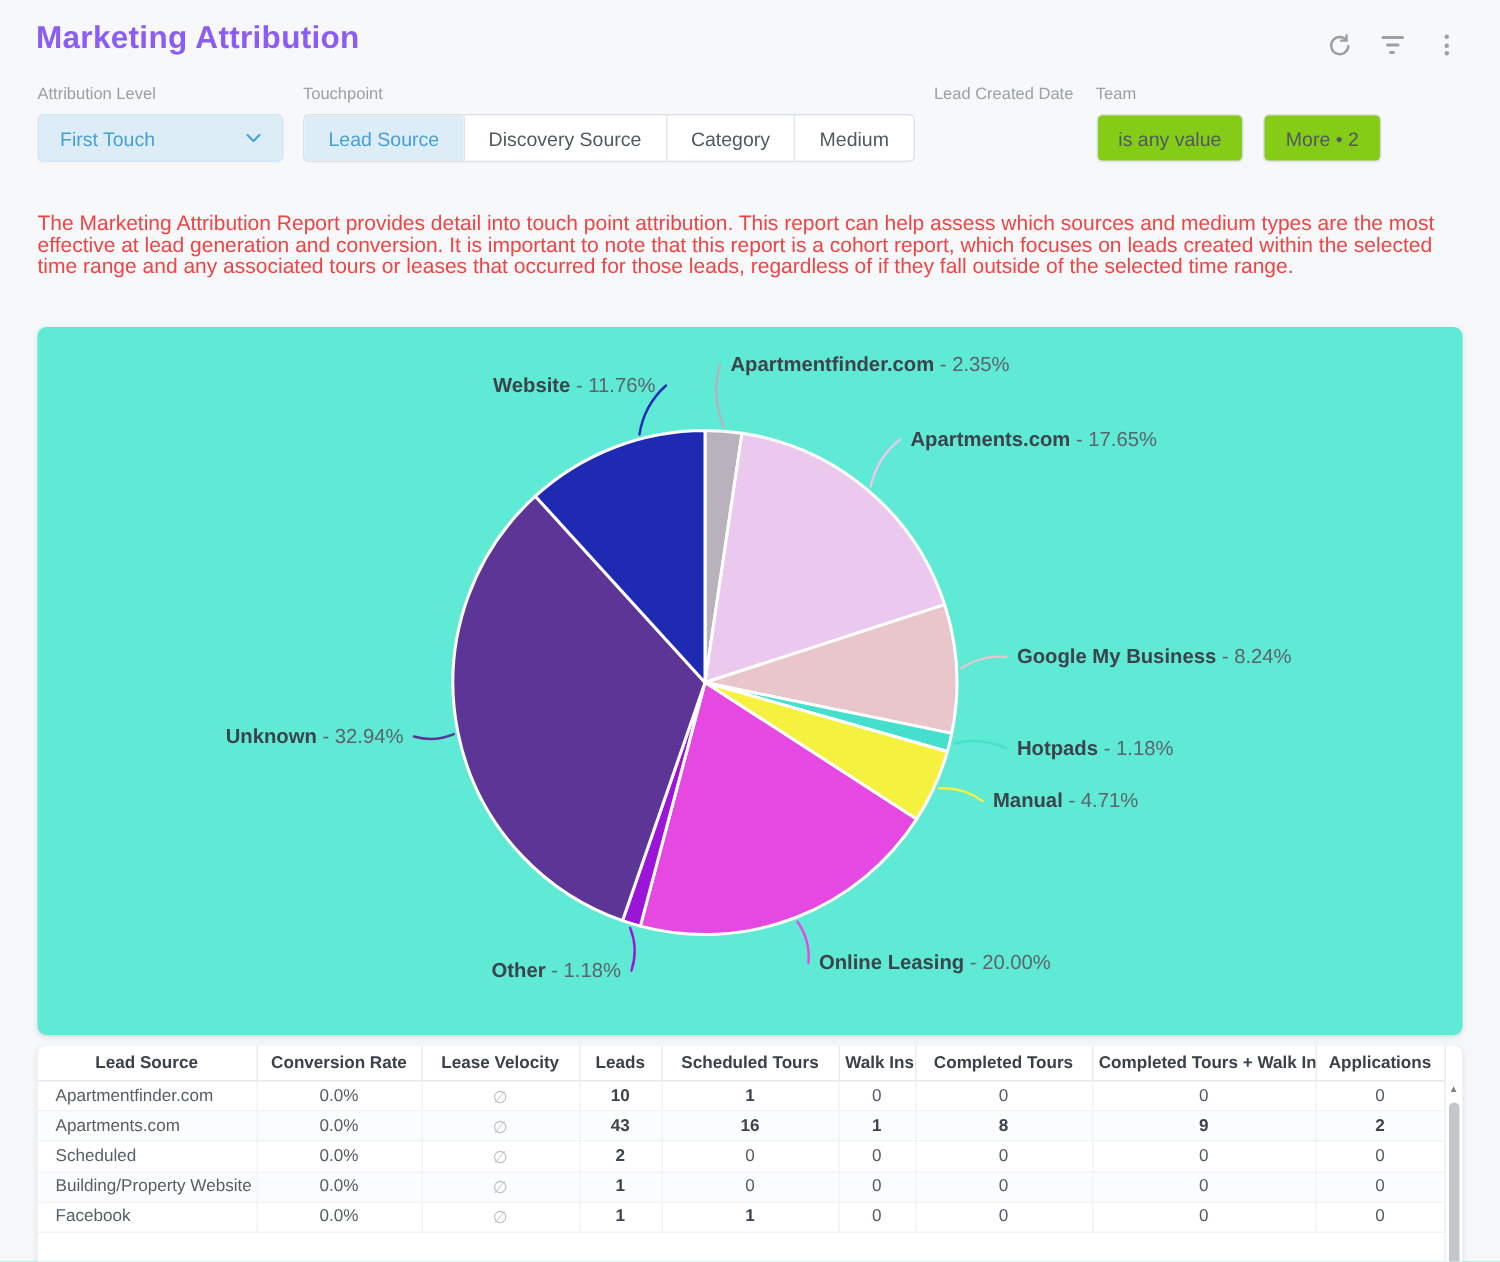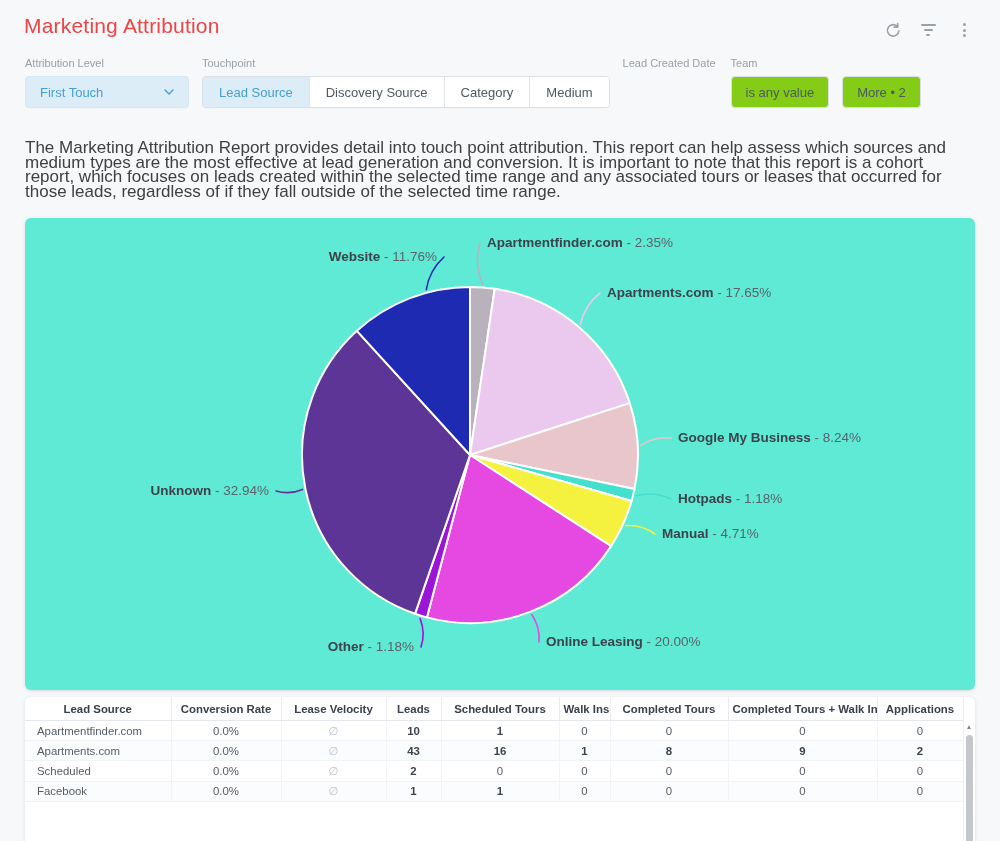--- a/index.html
+++ b/index.html
@@ -7,21 +7,21 @@
   body {
     background:#f7f8fa;
     font-family:"Liberation Sans", sans-serif;
     color:#4a525b;
     position:relative;
   }
   .page { position:relative; width:1000px; height:841px; }
 
   
   .hdr { position:absolute; top:14px; left:24px; right:26px; display:flex; justify-content:space-between; align-items:flex-start; }
-  .hdr h1 { font-size:21px; font-weight:400; color:#ef4444; letter-spacing:.2px; }
+  .hdr h1 { font-size:21px; font-weight:700; color:#8b5cf6; letter-spacing:.2px; }
   .hdr-icons { display:flex; gap:16px; margin-top:6px; align-items:center; }
   .icon-btn { background:none; border:none; color:#9aa0a7; cursor:pointer; width:20px; height:20px; display:flex; align-items:center; justify-content:center; padding:0; }
   .filter-lines { display:flex; flex-direction:column; gap:3px; align-items:center; }
   .filter-lines span { display:block; height:2px; border-radius:1px; background:currentColor; }
   .filter-lines span:nth-child(1){ width:15px; }
   .filter-lines span:nth-child(2){ width:9px; }
   .filter-lines span:nth-child(3){ width:4px; }
   .kebab { display:flex; flex-direction:column; gap:2.5px; align-items:center; }
   .kebab i { width:3px; height:3px; border-radius:50%; background:currentColor; }
 
@@ -36,21 +36,21 @@
   .chip, .select {
     height:32px; background:#84cc16; border:1px solid #dce0e5; border-radius:4px;
     font-family:inherit; font-size:13px; color:#4f5963; padding:0 14px; cursor:pointer;
     display:inline-flex; align-items:center; white-space:nowrap; box-shadow:0 1px 1px rgba(0,0,0,.02);
   }
   .blue { background:#dcedf8; border-color:#d3e7f4; color:#459fd6; }
   .select { width:164px; justify-content:space-between; }
   .select svg { flex:none; margin-left:10px; }
 
   
-  .desc { position:absolute; top:141px; left:25px; width:950px; font-size:17px; line-height:14.6px; color:#404040; }
+  .desc { position:absolute; top:141px; left:25px; width:950px; font-size:14px; line-height:14.6px; color:#ef4444; }
 
   
   .chart-card {
     position:absolute; top:218px; left:25px; width:950px; height:472px;
     background:#5eead4; border-radius:6px;
     box-shadow:0 1px 4px rgba(25,35,55,.10), 0 1px 1px rgba(0,0,0,.04);
   }
   .chart-card svg { display:block; width:950px; height:472px; }
   .pie-name { font-weight:700; fill:#3c434c; }
   .pie-val { font-weight:400; fill:#5c636c; }
@@ -230,20 +230,31 @@
             <td>0.0%</td>
             <td class="empty">∅</td>
             <td class="nz">2</td>
             <td>0</td>
             <td>0</td>
             <td>0</td>
             <td>0</td>
             <td>0</td>
           </tr>
           <tr>
+            <td class="src">Building/Property Website</td>
+            <td>0.0%</td>
+            <td class="empty">∅</td>
+            <td class="nz">1</td>
+            <td>0</td>
+            <td>0</td>
+            <td>0</td>
+            <td>0</td>
+            <td>0</td>
+          </tr>
+          <tr>
             <td class="src">Facebook</td>
             <td>0.0%</td>
             <td class="empty">∅</td>
             <td class="nz">1</td>
             <td class="nz">1</td>
             <td>0</td>
             <td>0</td>
             <td>0</td>
             <td>0</td>
           </tr>

